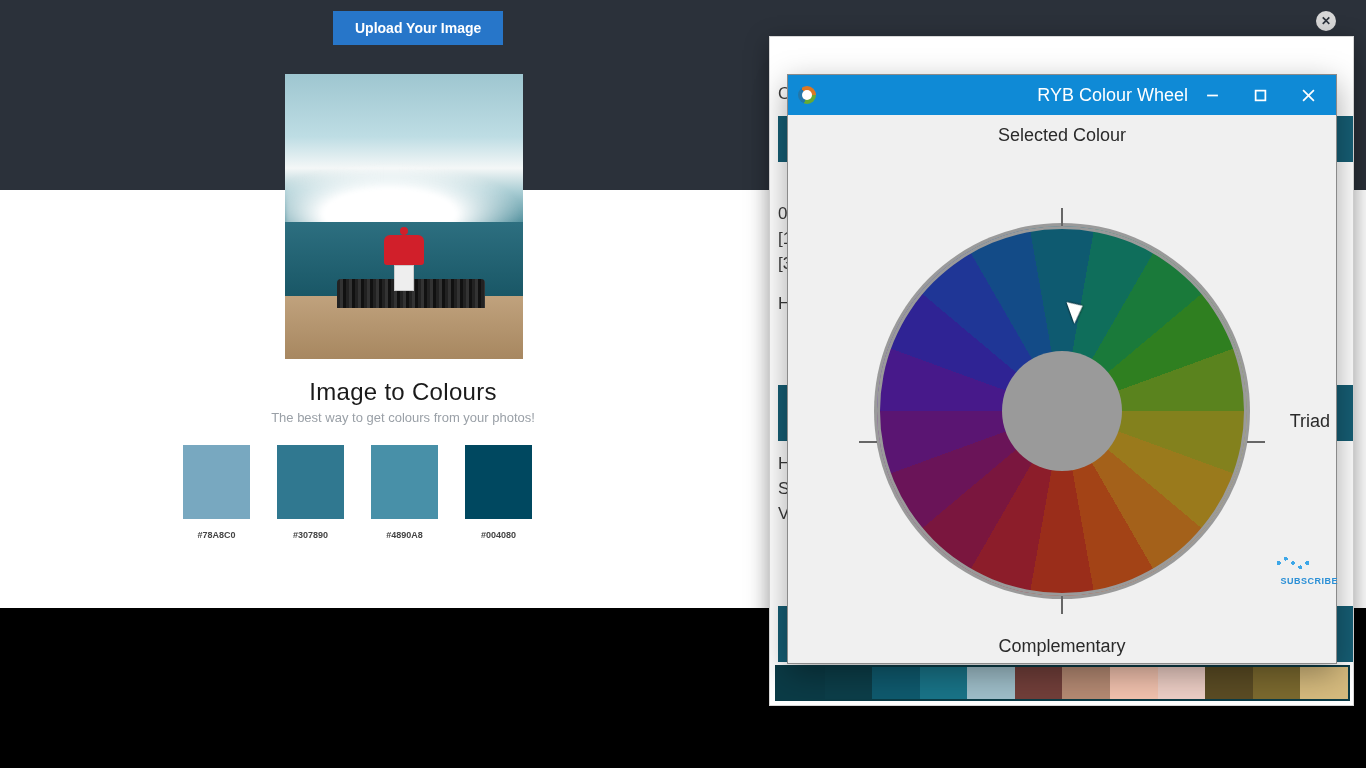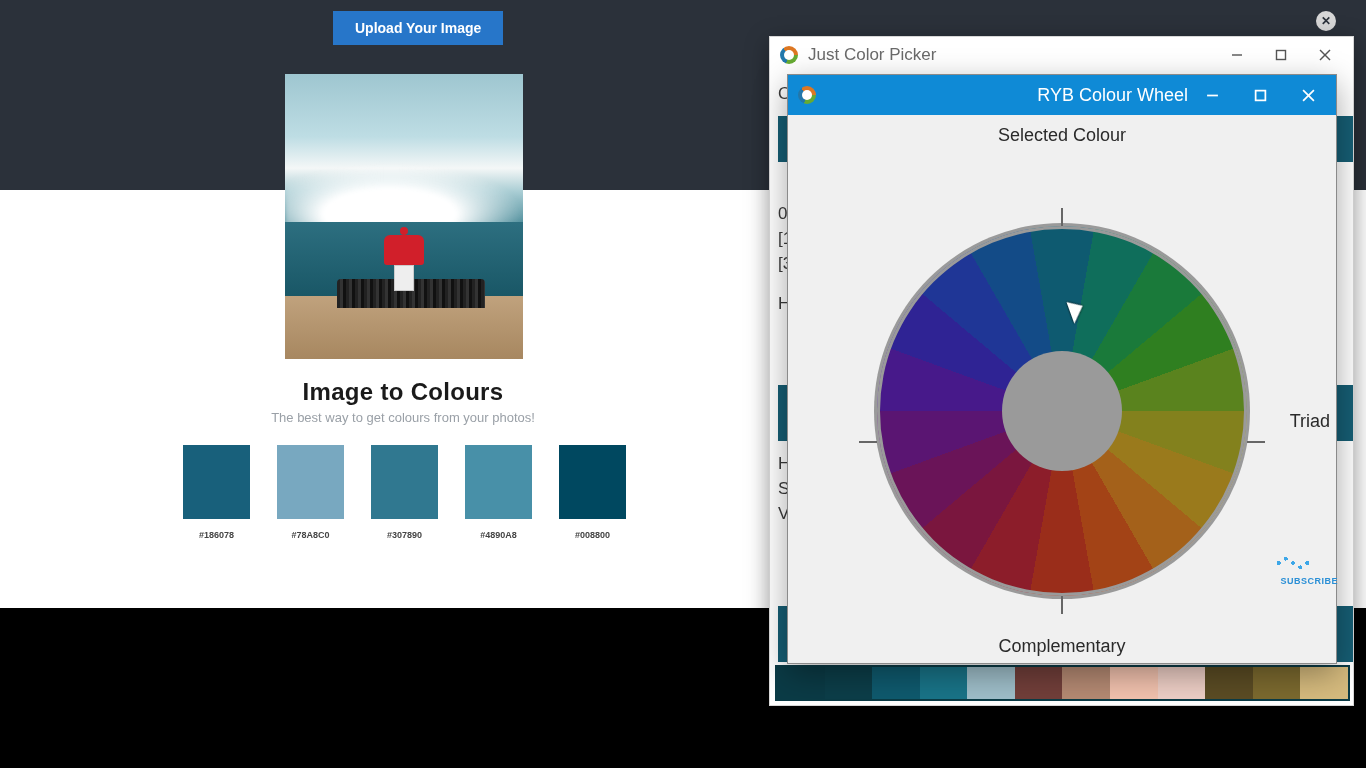--- a/index.html
+++ b/index.html
@@ -17,21 +17,21 @@
   .hero-sky { position:absolute; left:0; top:0; width:100%; height:55%; background:linear-gradient(#9ec6d0,#bedde4 40%,#f4f7f7 60%,#a9cdd4 75%,#3a808f); }
   .hero-wave { position:absolute; left:0; top:28%; width:110%; height:35%; background:radial-gradient(ellipse at 40% 60%, #ffffff 0 30%, rgba(255,255,255,0) 60%); filter:blur(2px); }
   .hero-sea  { position:absolute; left:0; bottom:18%; width:100%; height:30%; background:linear-gradient(#2d6f80,#165362); }
   .hero-pier { position:absolute; left:0; bottom:0; width:100%; height:22%; background:linear-gradient(#c0a27d,#a78760); }
   .hero-crowd{ position:absolute; left:22%; bottom:18%; width:62%; height:10%; background:repeating-linear-gradient(90deg,#222 0 3px,#333 3px 6px,#111 6px 9px); border-radius:4px 4px 0 0; }
   .hero-tower{ position:absolute; left:41%; bottom:24%; width:42px; }
   .hero-tower .base { width:20px; height:26px; margin:0 auto; background:#eee; border:1px solid #ccc; }
   .hero-tower .cap  { width:40px; height:30px; background:#d11f2a; border-radius:6px 6px 3px 3px; position:relative; margin:0 auto; }
   .hero-tower .cap::before { content:""; position:absolute; left:50%; top:-8px; transform:translateX(-50%); width:8px; height:8px; background:#d11f2a; border-radius:50%; }
 
-  .page-title { position:absolute; left:0; top:378px; width:806px; text-align:center; font-size:24px; font-weight:700; color:#1a1a1a; letter-spacing:.3px; }
+  .page-title { position:absolute; left:0; top:378px; width:806px; text-align:center; font-size:24px; font-weight:400; color:#1a1a1a; letter-spacing:.3px; }
   .page-sub   { position:absolute; left:0; top:410px; width:806px; text-align:center; font-size:13px; color:#9aa0a7; }
 
   .swatches { position:absolute; left:183px; top:445px; display:flex; gap:27px; }
   .swatch-col { width:67px; text-align:center; }
   .swatch { width:67px; height:74px; }
   .swatch-label { margin-top:11px; font-size:9px; color:#444; font-weight:600; }
 
   
   .jcp { position:absolute; left:769px; top:36px; width:585px; height:670px; background:#fff; border:1px solid #d7d7d7; box-shadow:0 6px 22px rgba(0,0,0,.35); }
   .jcp-titlebar { height:36px; display:flex; align-items:center; padding:0 6px 0 10px; background:#fff; color:#6a6a6a; }
@@ -100,63 +100,39 @@
           <div class="cap"></div>
           <div class="base"></div>
         </div>
     </div>
 
     <div class="page-title">Image to Colours</div>
     <div class="page-sub">The best way to get colours from your photos!</div>
 
     <div class="swatches" id="swatches">
         <div class="swatch-col">
-          <div class="swatch" style="background: rgb(24, 96, 123);"></div>
-          <div class="swatch-label">#186078</div>
-        </div>
-        <div class="swatch-col">
           <div class="swatch" style="background: rgb(120, 168, 192);"></div>
           <div class="swatch-label">#78A8C0</div>
         </div>
         <div class="swatch-col">
           <div class="swatch" style="background: rgb(48, 120, 144);"></div>
           <div class="swatch-label">#307890</div>
         </div>
         <div class="swatch-col">
           <div class="swatch" style="background: rgb(72, 144, 168);"></div>
           <div class="swatch-label">#4890A8</div>
         </div>
         <div class="swatch-col">
           <div class="swatch" style="background: rgb(0, 72, 96);"></div>
-          <div class="swatch-label">#008800</div>
+          <div class="swatch-label">#004080</div>
         </div>
       </div>
   </div>
 
   <div class="jcp">
-    <div class="jcp-titlebar">
-      <div class="chameleon"></div>
-      <div class="jcp-title">Just Color Picker</div>
-      <div class="winbtn">
-          <svg viewBox="0 0 12 12">
-            <line x1="1" y1="6" x2="11" y2="6" stroke="#555" stroke-width="1.4"></line>
-          </svg>
-        </div>
-      <div class="winbtn">
-          <svg viewBox="0 0 12 12">
-            <rect x="1.5" y="1.5" width="9" height="9" fill="none" stroke="#555" stroke-width="1.4"></rect>
-          </svg>
-        </div>
-      <div class="winbtn">
-          <svg viewBox="0 0 12 12">
-            <line x1="1" y1="1" x2="11" y2="11" stroke="#555" stroke-width="1.4"></line>
-            <line x1="11" y1="1" x2="1" y2="11" stroke="#555" stroke-width="1.4"></line>
-          </svg>
-        </div>
-    </div>
     <div class="jcp-preview"></div>
     <div class="jcp-preview2"></div>
     <div class="jcp-preview3"></div>
     <div class="jcp-body-left" id="jcp-left">
         <div class="row" style="position: absolute; top: 0px;">O</div>
         <div class="row" style="position: absolute; top: 120px;">0:</div>
         <div class="row" style="position: absolute; top: 145px;">[1</div>
         <div class="row" style="position: absolute; top: 170px;">[3</div>
         <div class="row" style="position: absolute; top: 210px;">H</div>
         <div class="row" style="position: absolute; top: 370px;">H</div>

